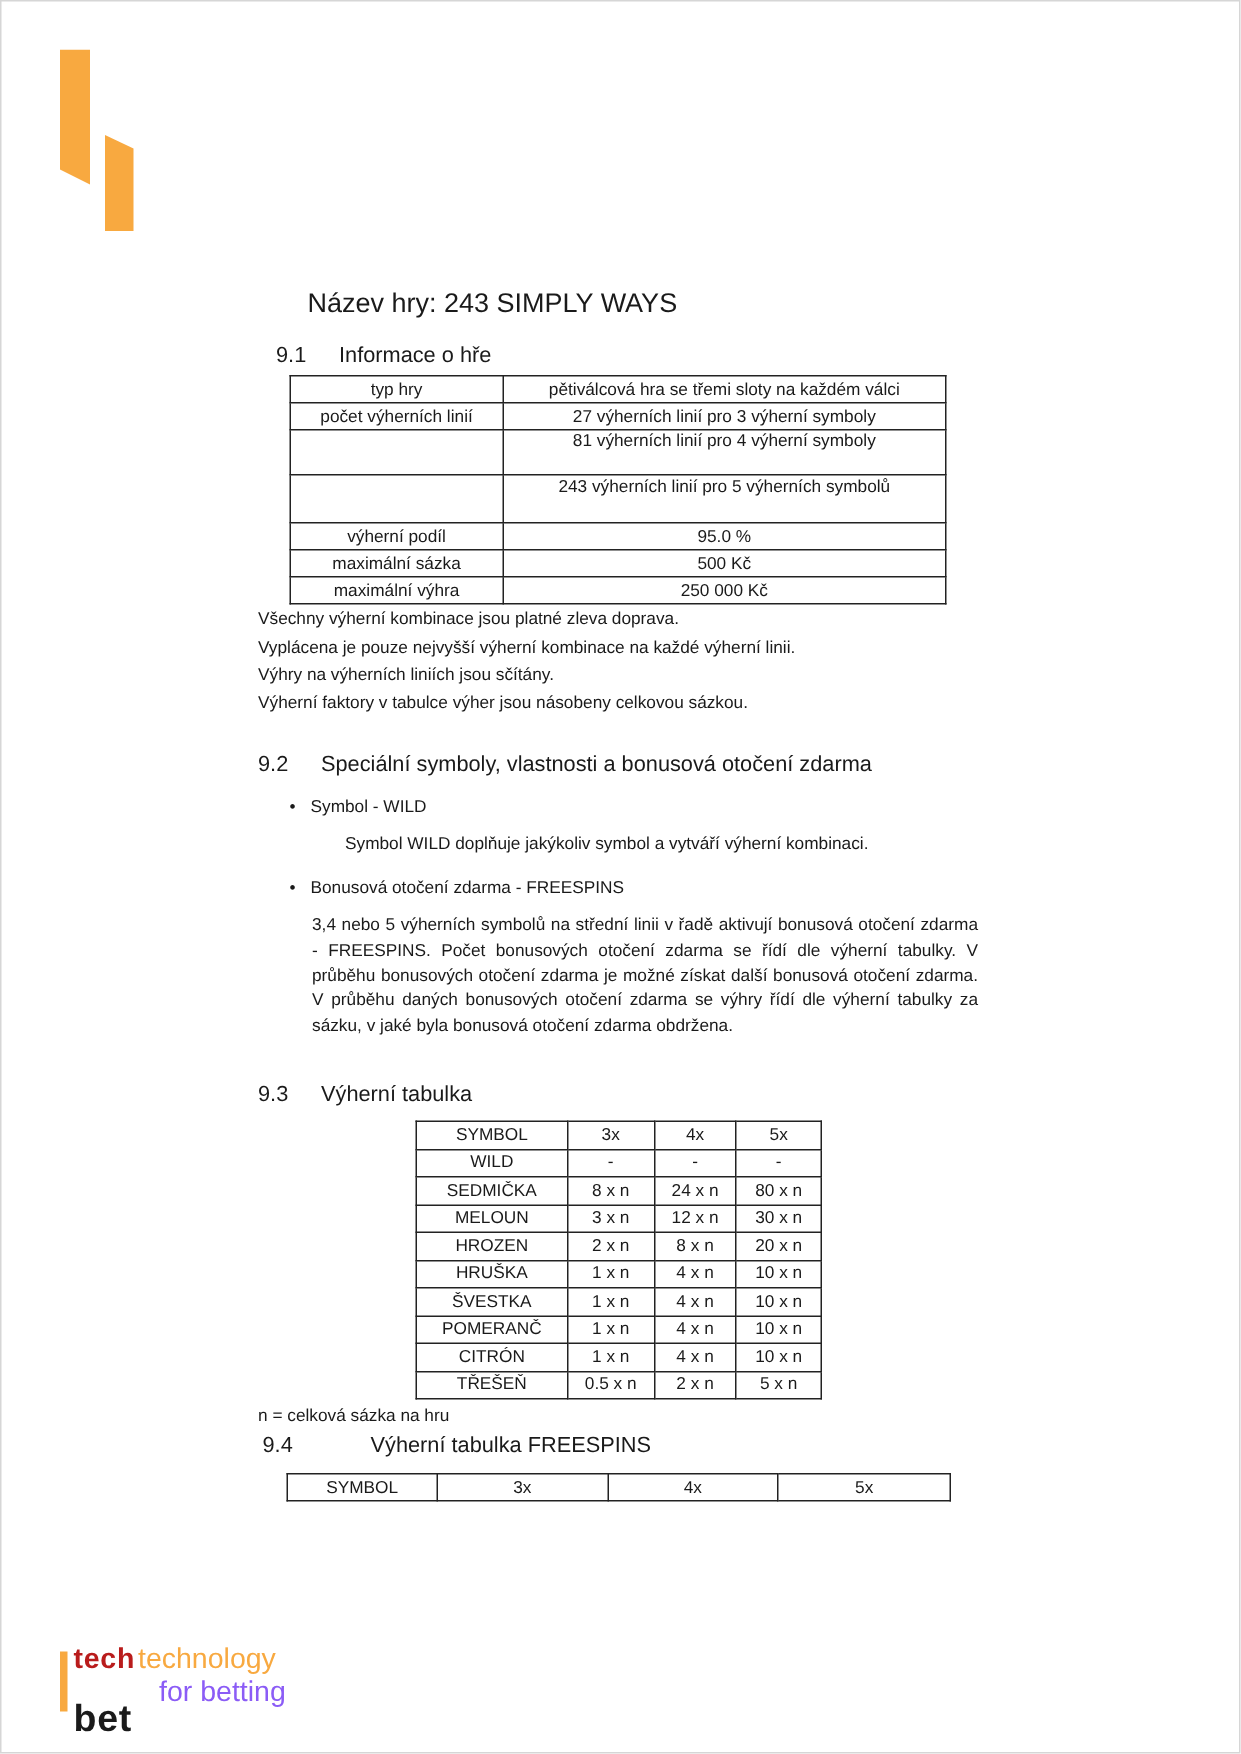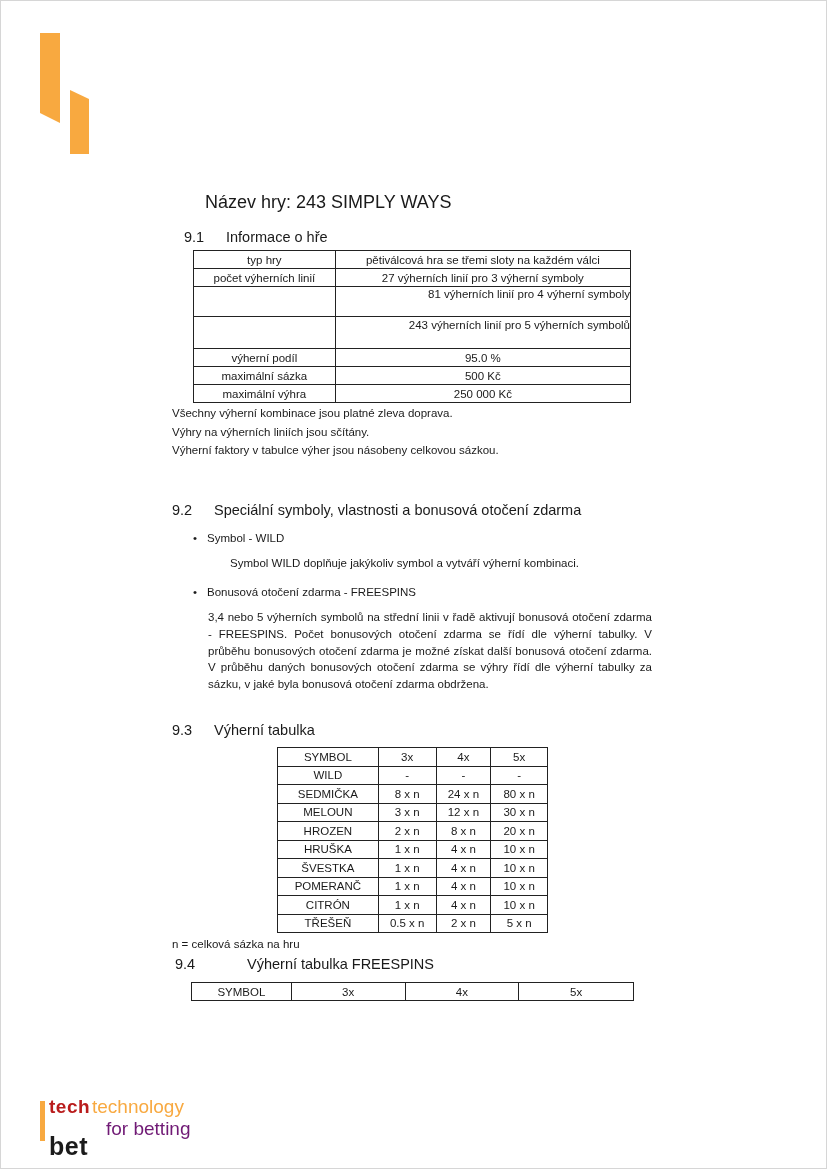--- a/index.html
+++ b/index.html
@@ -9,21 +9,21 @@
          border: 1px solid #d6d6d6; }
   .logo-top { position: absolute; left: 40px; top: 33px; width: 52px; height: 122px; }
   .abs { position: absolute; }
   .title { left: 205px; top: 192px; font-size: 18px; }
   .h2 { font-size: 14.5px; }
   .h2 .num { display: inline-block; }
   .body-text { font-size: 11.5px; line-height: 18.6px; }
   table { border-collapse: collapse; font-size: 11.5px; }
   td { border: 1px solid #222; text-align: center; padding: 0; }
   .info-table td { height: 17px; }
-  .info-table td.tall { height: 28px; vertical-align: top; padding-top: 1px; text-align: right; }
+  .info-table td.tall { height: 28px; vertical-align: top; padding-top: 1px; }
   .bullet { font-size: 11.5px; }
   .bullet::before { content: "\2022"; display: inline-block; width: 14px; }
   .para { font-size: 11.5px; line-height: 16.8px; text-align: justify; width: 444px; }
   .win-table td { height: 17.5px; }
   .fs-table td { height: 17px; }
   .footer-logo { position: absolute; left: 40px; top: 1100px; }
   .footer-logo .bar { position: absolute; left: 0; top: 1px; width: 5px; height: 40px; }
   .footer-logo .tech { position: absolute; left: 9px; top: -4px; font-size: 19px; font-weight: bold; color: #b91c1c; letter-spacing: 0.5px; }
   .footer-logo .bet { position: absolute; left: 9px; top: 32px; font-size: 25px; font-weight: bold; color: #1b1b1b; letter-spacing: 0.5px; }
   .footer-logo .tag1 { position: absolute; left: 52px; top: -4px; font-size: 19px; white-space: nowrap; }
@@ -77,20 +77,21 @@
   </tr>
   <tr>
     <td>maximální výhra</td>
     <td>250 000 Kč</td>
   </tr>
 </tbody>
   </table>
 
 <div class="abs body-text" style="left:172px; top:404px;">
   <div>Všechny výherní kombinace jsou platné zleva doprava.</div>
+  <div>Vyplácena je pouze nejvyšší výherní kombinace na každé výherní linii.</div>
   <div>Výhry na výherních liniích jsou sčítány.</div>
   <div>Výherní faktory v tabulce výher jsou násobeny celkovou sázkou.</div>
 </div>
 
 <div class="abs h2" style="left:172px; top:502px;">
   <span class="num" style="width:42px;">9.2</span><span>Speciální symboly, vlastnosti a bonusová otočení zdarma</span>
 </div>
 
 <div class="abs bullet" style="left:193px; top:532px;">Symbol - WILD</div>
 <div class="abs body-text" style="left:230px; top:554px;">Symbol WILD doplňuje jakýkoliv symbol a vytváří výherní kombinaci.</div>
@@ -194,14 +195,14 @@
     <td>5x</td>
   </tr>
 </tbody>
   </table>
 
 <div class="footer-logo">
   <div class="bar" style="background:#f8a940;"></div>
   <div class="tech">tech</div>
   <div class="bet">bet</div>
   <div class="tag1" style="color:#f8a940;">technology</div>
-  <div class="tag2" style="color:#701a75;">for betting</div>
+  <div class="tag2" style="color:#8b5cf6;">for betting</div>
 </div>
 
 </body></html>

